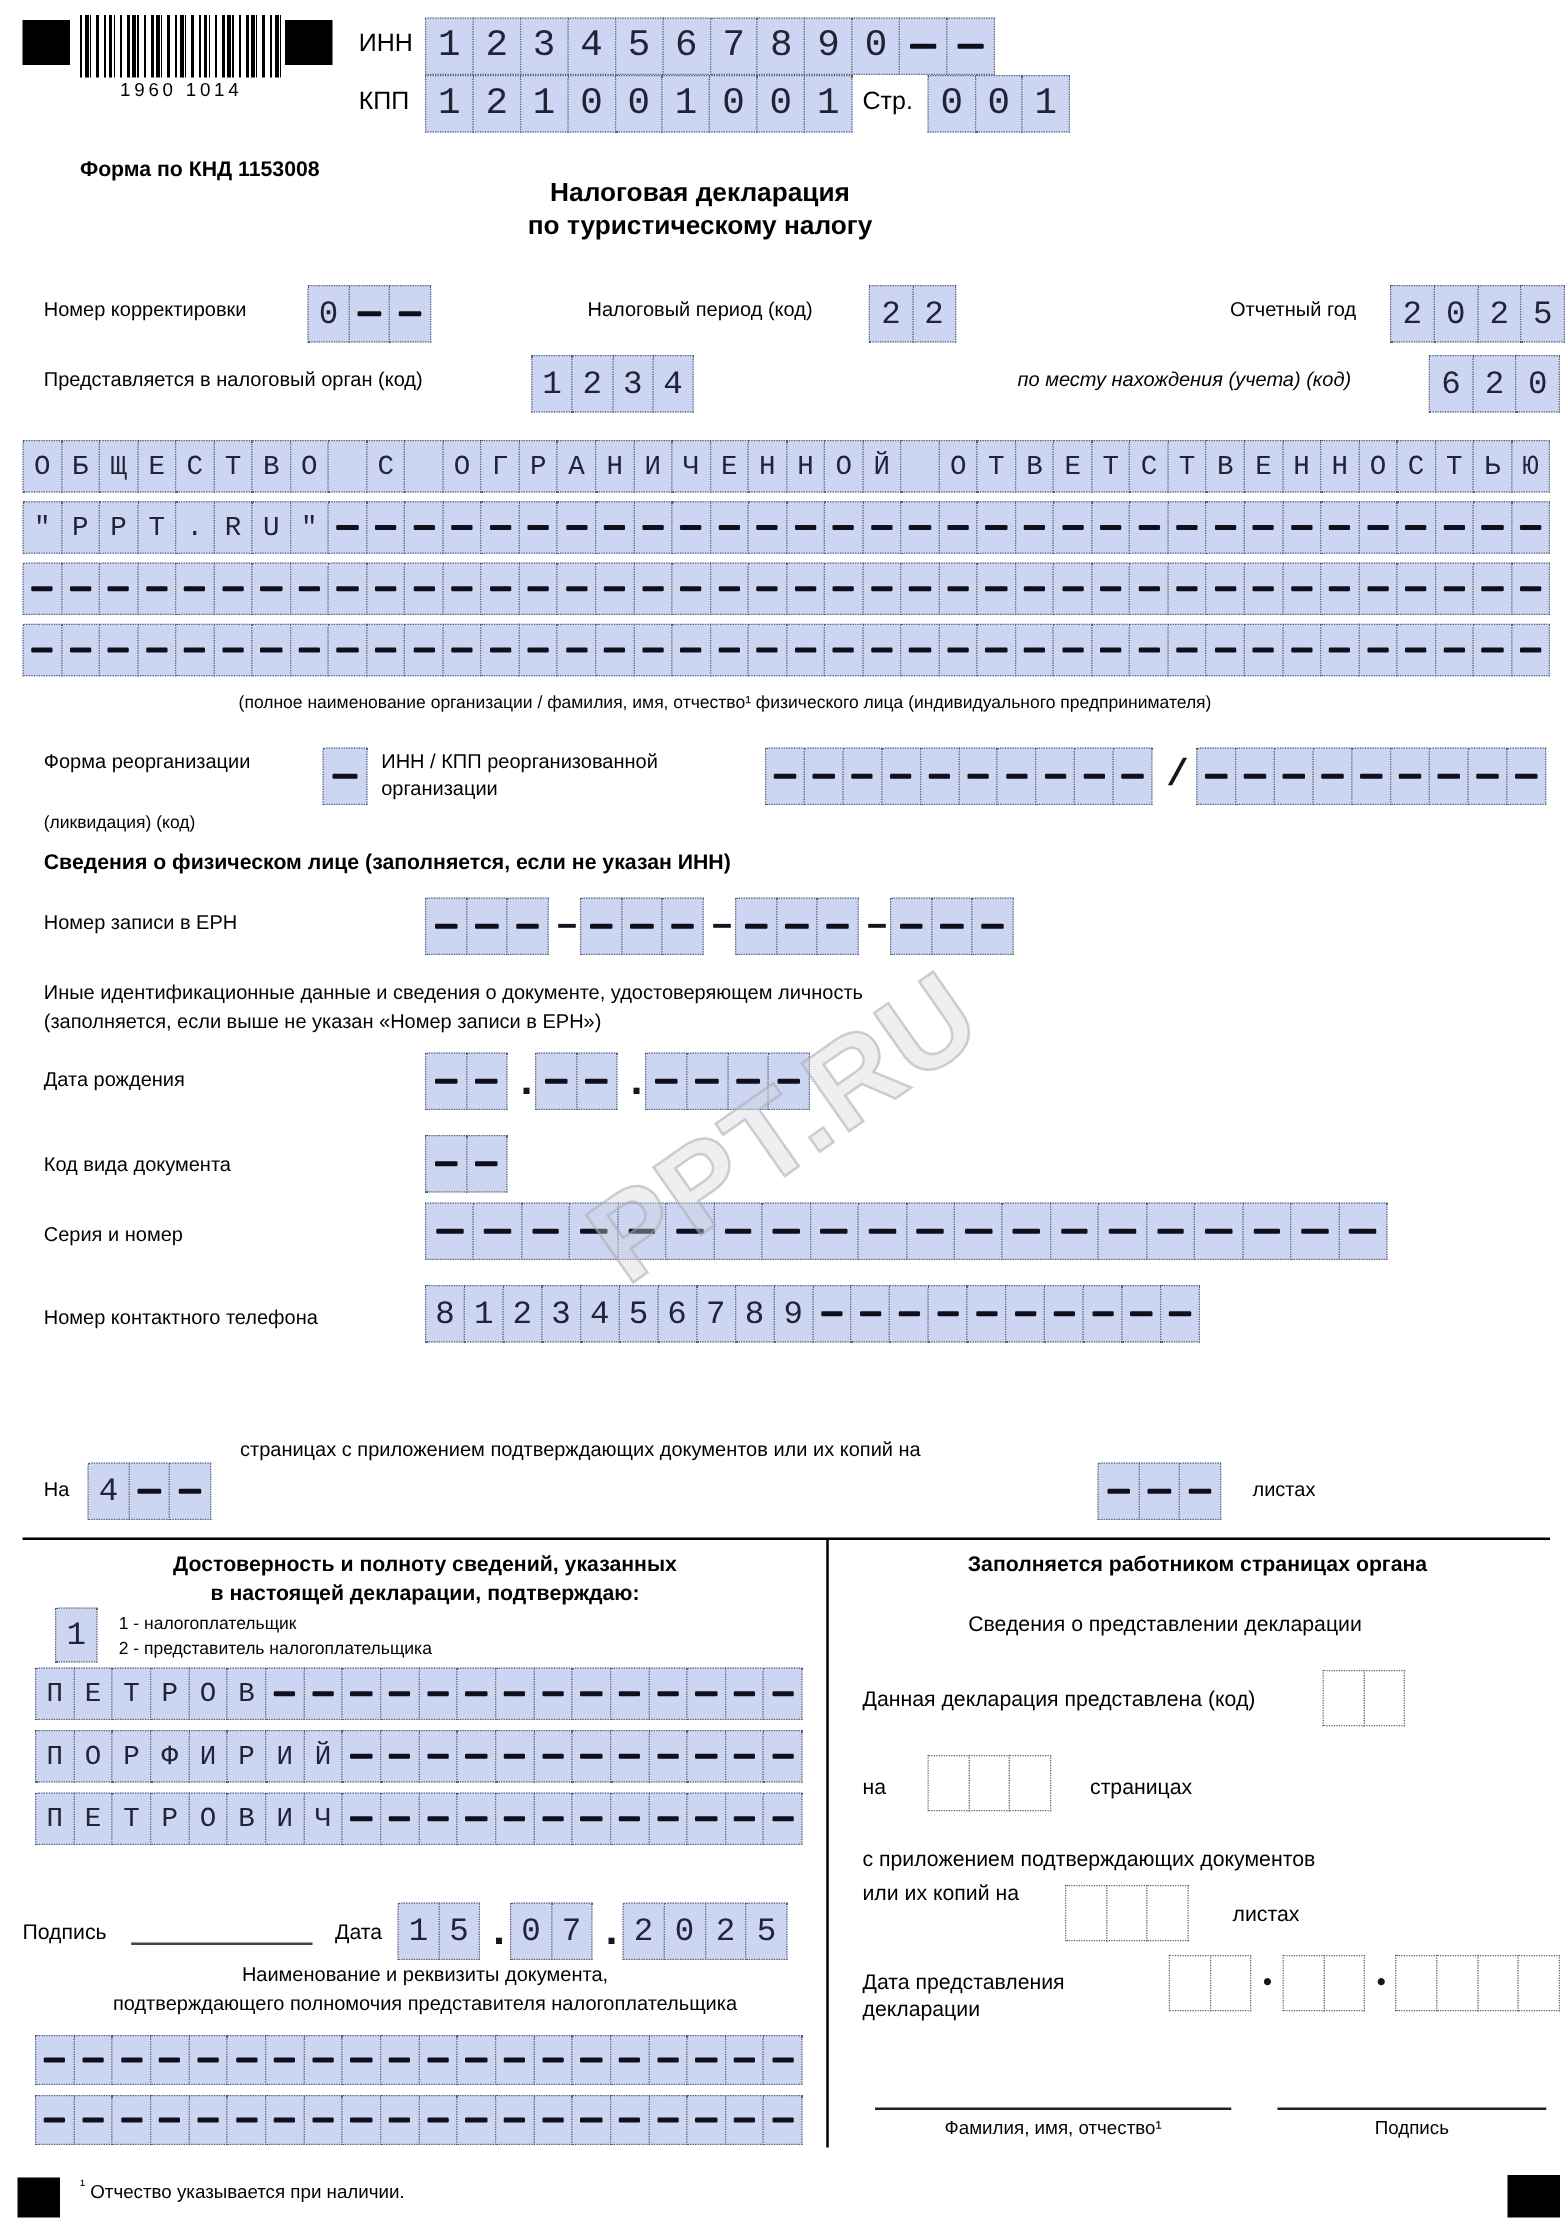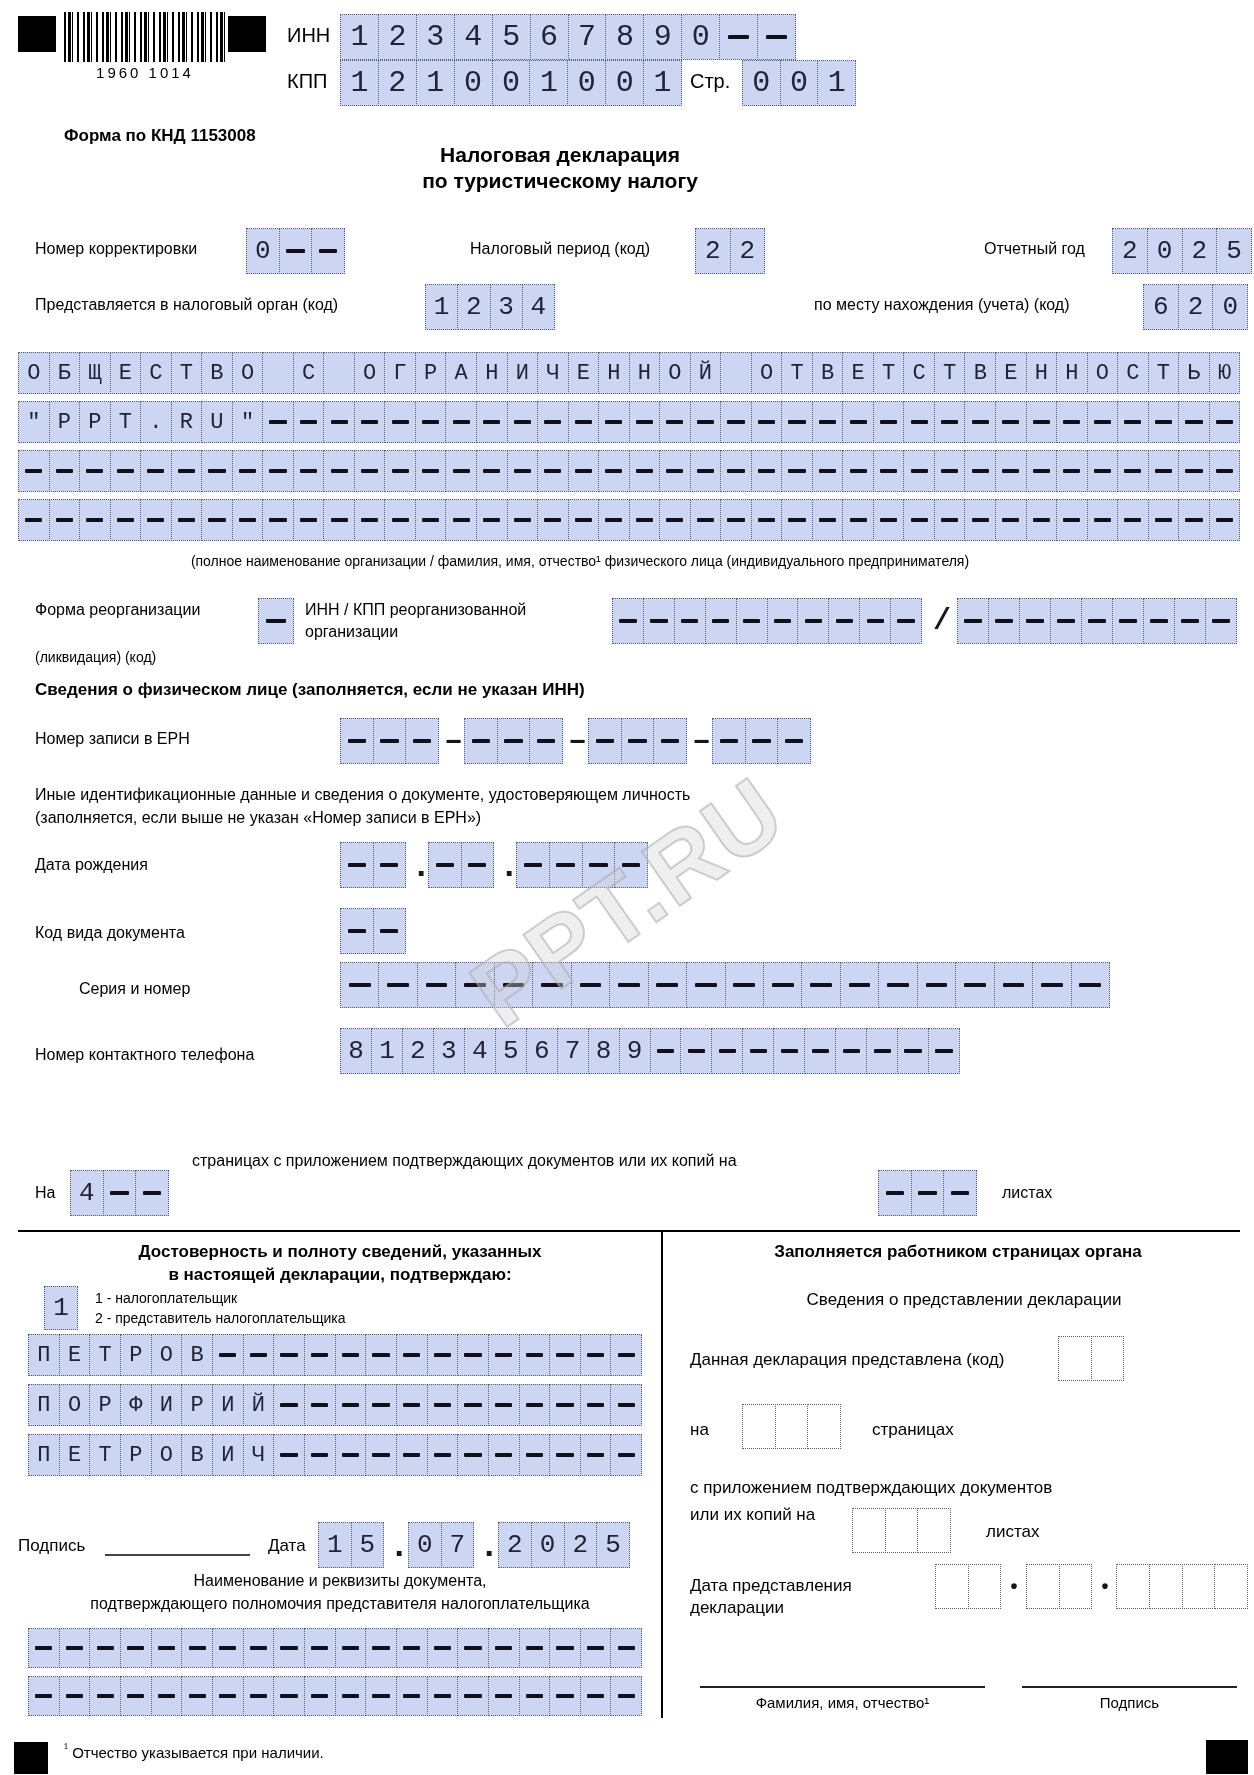--- a/index.html
+++ b/index.html
@@ -129,21 +129,21 @@
       <span class="cell">5</span>
     </div>
 
   <div class="lbl" style="left:35px;top:296px;">Представляется в налоговый орган (код)</div>
   <div class="cells fs26" style="left:425px;top:284px;width:130px;">
       <span class="cell">1</span>
       <span class="cell">2</span>
       <span class="cell">3</span>
       <span class="cell">4</span>
     </div>
-  <div class="lbl" style="left:814px;top:296px;">по месту нахождения (учета) (код)</div>
+  <div class="lbl" style="left:814px;top:296px;font-style:italic;">по месту нахождения (учета) (код)</div>
   <div class="cells fs26" style="left:1143px;top:284px;width:105px;">
       <span class="cell">6</span>
       <span class="cell">2</span>
       <span class="cell">0</span>
     </div>
 
   <div class="cells h42 fs22" style="left:18px;top:352px;width:1222px;">
       <span class="cell">О</span>
       <span class="cell">Б</span>
       <span class="cell">Щ</span>
@@ -700,21 +700,21 @@
   <div class="lbl" style="left:35px;top:924px;">Код вида документа</div>
   <div class="cells fs26" style="left:340px;top:908px;width:66px;">
       <span class="cell">
         <span class="dash"></span>
       </span>
       <span class="cell">
         <span class="dash"></span>
       </span>
     </div>
 
-  <div class="lbl" style="left:35px;top:980px;margin-left:44px;">Серия и номер</div>
+  <div class="lbl" style="left:35px;top:980px;">Серия и номер</div>
   <div class="cells fs26" style="left:340px;top:962px;width:770px;">
       <span class="cell">
         <span class="dash"></span>
       </span>
       <span class="cell">
         <span class="dash"></span>
       </span>
       <span class="cell">
         <span class="dash"></span>
       </span>
@@ -1134,21 +1134,21 @@
       </span>
       <span class="cell">
         <span class="dash"></span>
       </span>
       <span class="cell">
         <span class="dash"></span>
       </span>
     </div>
 
   <div class="lbl fs17 b center" style="left:662px;top:1242px;width:592px;">Заполняется работником страницах органа</div>
-  <div class="lbl fs17 center" style="left:694px;top:1290px;width:540px;">Сведения о представлении декларации</div>
+  <div class="lbl fs17 center" style="left:662px;top:1290px;width:540px;">Сведения о представлении декларации</div>
 
   <div class="lbl fs17" style="left:690px;top:1350px;">Данная декларация представлена (код)</div>
   <div class="cells white fs26" style="left:1058px;top:1336px;width:66px;height:45px;">
       <span class="cell"></span>
       <span class="cell"></span>
     </div>
 
   <div class="lbl fs17" style="left:690px;top:1420px;">на</div>
   <div class="cells white fs26" style="left:742px;top:1404px;width:99px;height:45px;">
       <span class="cell"></span>

